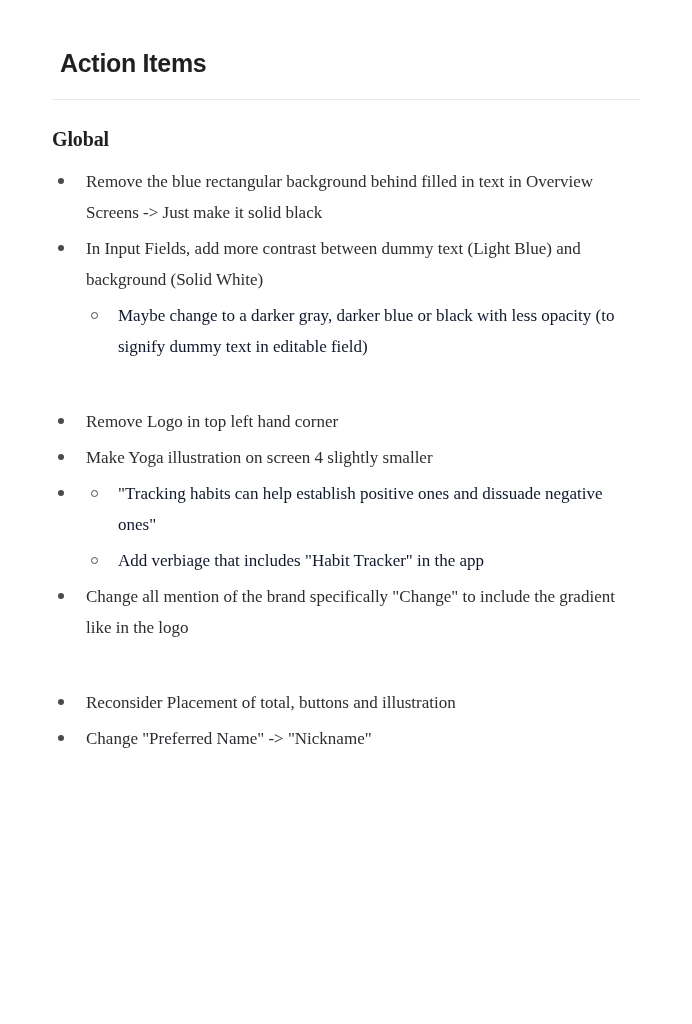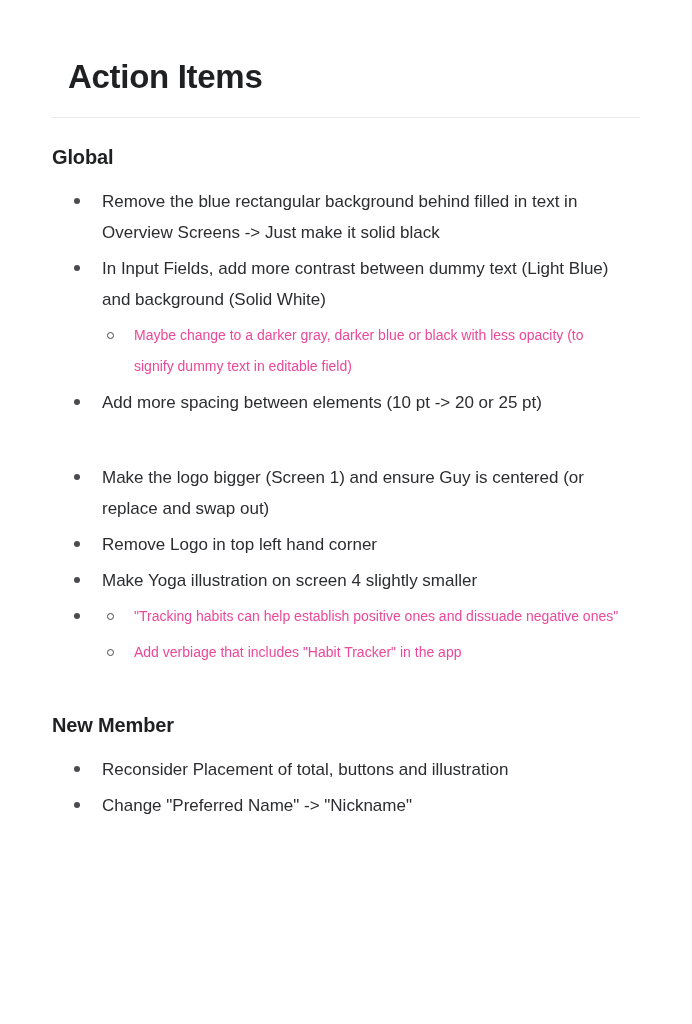--- a/index.html
+++ b/index.html
@@ -15,55 +15,56 @@
     -webkit-font-smoothing: antialiased;
   }
 
   .doc {
     padding: 40px 52px 0 52px;
     box-sizing: border-box;
     width: 692px;
   }
 
   .doc-title {
-    font-size: 33px;
+    font-size: 25px;
     font-weight: bold;
     color: #1f2022;
     letter-spacing: -0.3px;
     line-height: 1.25;
-    margin: 16px;
+    margin: 8px;
   }
 
   .divider {
     border: 0;
     border-top: 1px solid #e9e9ec;
     margin: 20px 0 0 0;
     width: 588px;
     height: 0;
   }
 
   .section {
     margin-top: 26px;
+    font-family: Liberation Serif, serif;
   }
   .section + .section {
     margin-top: 44px;
   }
 
   .section-heading {
     font-size: 20px;
     font-weight: bold;
     color: #1f2022;
     letter-spacing: -0.15px;
     line-height: 1.3;
     margin: 0 0 14px 0;
   }
 
   ul.bullets {
     list-style: none;
-    margin: 16px;
+    margin: 0;
     padding: 0;
   }
 
   li.bullet-item {
     position: relative;
     padding-left: 34px;
     font-size: 17px;
     line-height: 31px;
     color: #2c2d30;
     margin-bottom: 5px;
@@ -86,23 +87,23 @@
   
   ul.sub-bullets {
     list-style: none;
     margin: 5px 0 0 0;
     padding: 0;
   }
 
   li.sub-bullet-item {
     position: relative;
     padding-left: 32px;
-    font-size: 14px;
+    font-size: 17px;
     line-height: 31px;
-    color: #ec4899;
+    color: #0f172a;
     margin-bottom: 5px;
   }
   li.sub-bullet-item:last-child {
     margin-bottom: 0;
   }
 
   
   li.sub-bullet-item > .marker-ring {
     position: absolute;
     left: 5px;
@@ -139,32 +140,24 @@
           <li class="bullet-item">
             <span class="marker-disc"></span>
             <span class="bullet-text">In Input Fields, add more contrast between dummy text (Light Blue) and background (Solid White)</span>
             <ul class="sub-bullets">
               <li class="sub-bullet-item">
                 <span class="marker-ring"></span>
                 <span class="bullet-text">Maybe change to a darker gray, darker blue or black with less opacity (to signify dummy text in editable field)</span>
               </li>
             </ul>
           </li>
-          <li class="bullet-item">
-            <span class="marker-disc"></span>
-            <span class="bullet-text">Add more spacing between elements (10 pt -&gt; 20 or 25 pt)</span>
-          </li>
         </ul>
       </div>
       <div class="section">
         <ul class="bullets">
-          <li class="bullet-item">
-            <span class="marker-disc"></span>
-            <span class="bullet-text">Make the logo bigger (Screen 1) and ensure Guy is centered (or replace and swap out)</span>
-          </li>
           <li class="bullet-item">
             <span class="marker-disc"></span>
             <span class="bullet-text">Remove Logo in top left hand corner</span>
           </li>
           <li class="bullet-item">
             <span class="marker-disc"></span>
             <span class="bullet-text">Make Yoga illustration on screen 4 slightly smaller</span>
           </li>
           <li class="bullet-item">
             <span class="marker-disc"></span>
@@ -172,24 +165,27 @@
               <li class="sub-bullet-item">
                 <span class="marker-ring"></span>
                 <span class="bullet-text">"Tracking habits can help establish positive ones and dissuade negative ones"</span>
               </li>
               <li class="sub-bullet-item">
                 <span class="marker-ring"></span>
                 <span class="bullet-text">Add verbiage that includes "Habit Tracker" in the app</span>
               </li>
             </ul>
           </li>
+          <li class="bullet-item">
+            <span class="marker-disc"></span>
+            <span class="bullet-text">Change all mention of the brand specifically "Change" to include the gradient like in the logo</span>
+          </li>
         </ul>
       </div>
       <div class="section">
-        <h2 class="section-heading">New Member</h2>
         <ul class="bullets">
           <li class="bullet-item">
             <span class="marker-disc"></span>
             <span class="bullet-text">Reconsider Placement of total, buttons and illustration</span>
           </li>
           <li class="bullet-item">
             <span class="marker-disc"></span>
             <span class="bullet-text">Change "Preferred Name" -&gt; "Nickname"</span>
           </li>
         </ul>

